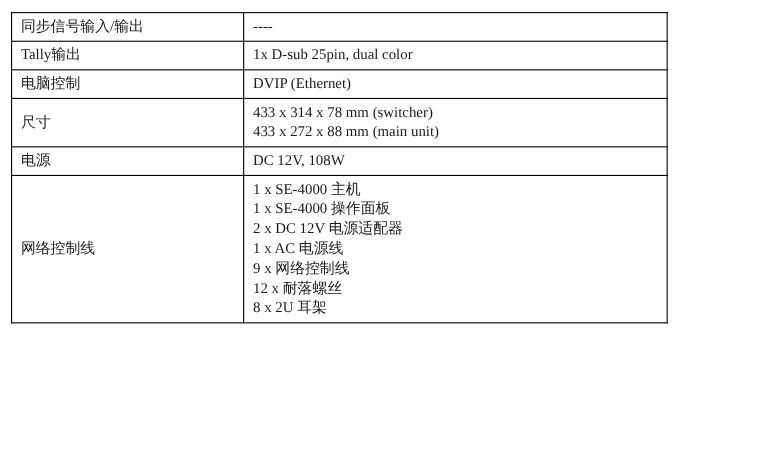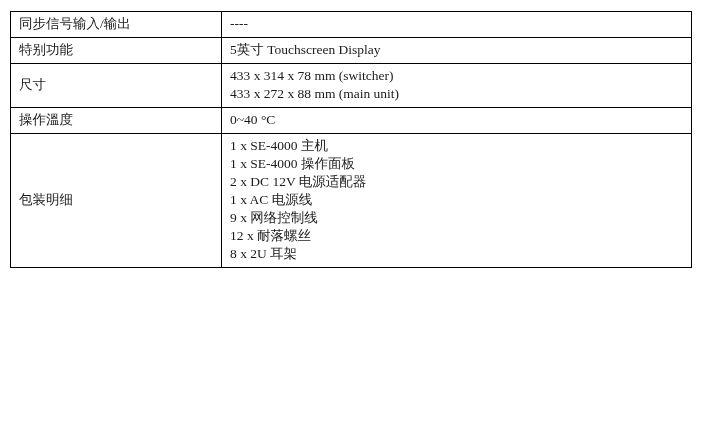--- a/index.html
+++ b/index.html
@@ -12,21 +12,21 @@
     height: 429px;
     position: relative;
     font-family: "Liberation Serif", "DejaVu Serif", serif;
     color: #1a1a1a;
     overflow: hidden;
   }
   .spec-table {
     position: absolute;
     left: 10px;
     top: 11px;
-    width: 682px;
+    width: 597px;
     border-collapse: collapse;
     table-layout: fixed;
   }
   .spec-table td {
     border: 1px solid #000000;
     font-size: 13.5px;
     line-height: 18px;
     padding: 3px 8px 4px 8px;
     vertical-align: middle;
     word-break: break-word;
@@ -43,40 +43,46 @@
 
 <table class="spec-table">
   <tbody>
       <tr>
         <td class="label-cell">同步信号输入/输出</td>
         <td class="value-cell">
           <div>----</div>
         </td>
       </tr>
       <tr>
-        <td class="label-cell">特别功能</td>
+        <td class="label-cell">Tally输出</td>
         <td class="value-cell">
-          <div>5英寸 Touchscreen Display</div>
+          <div>1x D-sub 25pin, dual color</div>
+        </td>
+      </tr>
+      <tr>
+        <td class="label-cell">电脑控制</td>
+        <td class="value-cell">
+          <div>DVIP (Ethernet)</div>
         </td>
       </tr>
       <tr>
         <td class="label-cell">尺寸</td>
         <td class="value-cell">
           <div>433 x 314 x 78 mm (switcher)</div>
           <div>433 x 272 x 88 mm (main unit)</div>
         </td>
       </tr>
       <tr>
-        <td class="label-cell">操作溫度</td>
+        <td class="label-cell">电源</td>
         <td class="value-cell">
-          <div>0~40 °C</div>
+          <div>DC 12V, 108W</div>
         </td>
       </tr>
       <tr>
-        <td class="label-cell">包装明细</td>
+        <td class="label-cell">网络控制线</td>
         <td class="value-cell">
           <div>1 x SE-4000 主机</div>
           <div>1 x SE-4000 操作面板</div>
           <div>2 x DC 12V 电源适配器</div>
           <div>1 x AC 电源线</div>
           <div>9 x 网络控制线</div>
           <div>12 x 耐落螺丝</div>
           <div>8 x 2U 耳架</div>
         </td>
       </tr>

